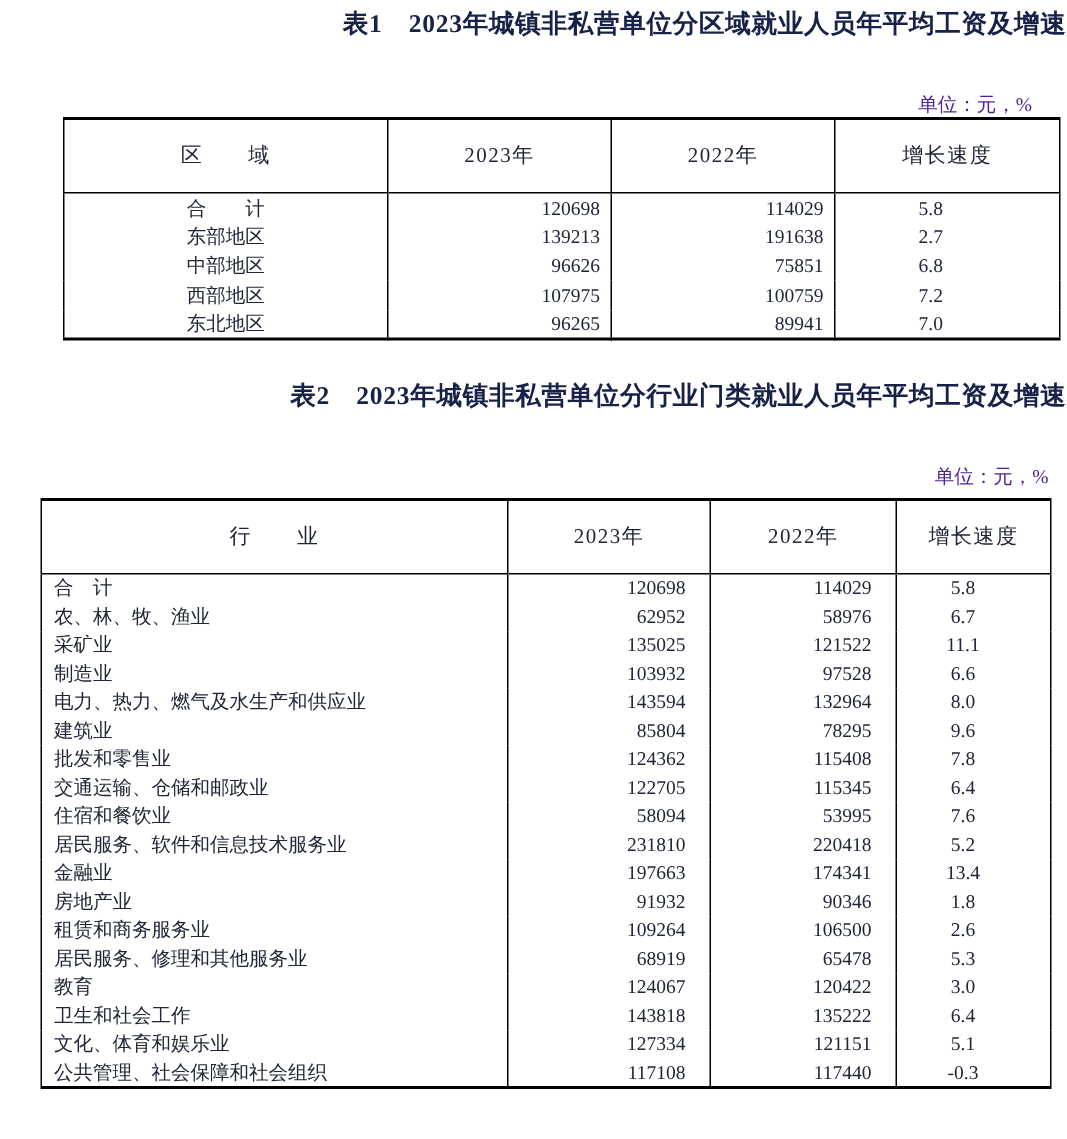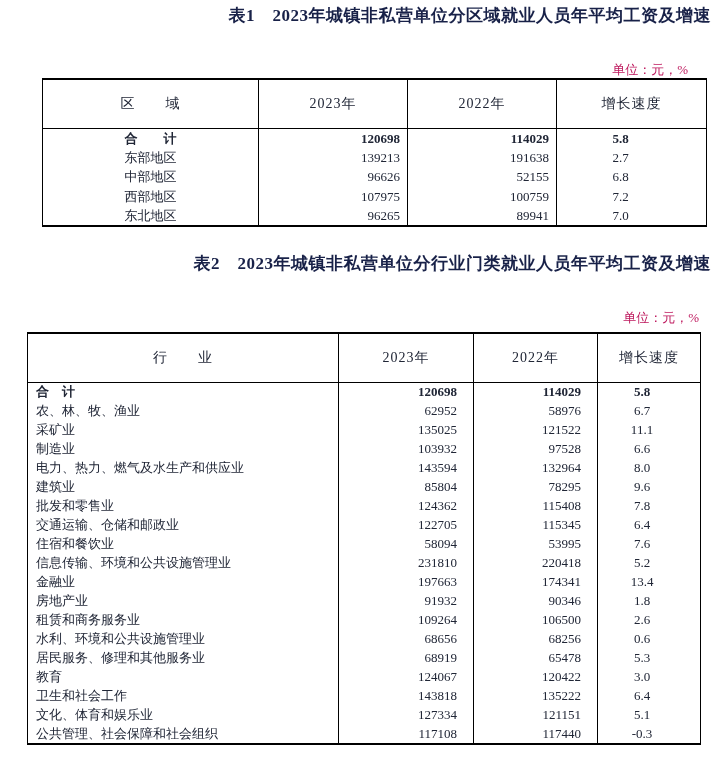--- a/index.html
+++ b/index.html
@@ -12,21 +12,21 @@
 
   .title{
     position:absolute;left:0;width:711px;box-sizing:border-box;
     text-align:right;font-weight:bold;font-size:17px;color:#182148;
     letter-spacing:0.5px;white-space:nowrap;
   }
   .t1{top:4px;}
   .t2{top:252px;padding-left:14px;}
 
   .unit{
-    position:absolute;font-size:13px;color:#be185d;white-space:nowrap;
+    position:absolute;font-size:13px;color:#4c1d95;white-space:nowrap;
   }
   .u1{top:61px;right:23px;}
   .u2{top:309px;right:12px;}
 
   table.stat-table{
     position:absolute;border-collapse:collapse;table-layout:fixed;
     border-top:2.5px solid #000;border-bottom:2.5px solid #000;
     border-left:1px solid #000;border-right:1px solid #000;
     background:#ffffff;
   }
@@ -54,21 +54,21 @@
   .tbl2 .c-label{text-align:left;padding-left:8px;}
 
   .c-num{text-align:right;}
   .tbl1 .c-num{padding-right:7px;}
   .tbl2 .c-num{padding-right:16px;}
 
   .c-growth{text-align:center;}
   .tbl1 .c-growth{padding-right:22px;}
   .tbl2 .c-growth{padding-right:14px;}
 
-  tr.row-total td{font-weight:bold;margin-left:44px;}
+  tr.row-total td{font-weight:normal;margin-left:44px;}
 </style>
 </head>
 <body>
 
 <div class="page">
 
   <div class="title t1">表1　2023年城镇非私营单位分区域就业人员年平均工资及增速</div>
   <div class="unit u1">单位：元，%</div>
 
   <table class="stat-table tbl1">
@@ -95,21 +95,21 @@
         </tr>
         <tr>
           <td class="c-label">东部地区</td>
           <td class="c-num">139213</td>
           <td class="c-num">191638</td>
           <td class="c-growth">2.7</td>
         </tr>
         <tr>
           <td class="c-label">中部地区</td>
           <td class="c-num">96626</td>
-          <td class="c-num">52155</td>
+          <td class="c-num">75851</td>
           <td class="c-growth">6.8</td>
         </tr>
         <tr>
           <td class="c-label">西部地区</td>
           <td class="c-num">107975</td>
           <td class="c-num">100759</td>
           <td class="c-growth">7.2</td>
         </tr>
         <tr>
           <td class="c-label">东北地区</td>
@@ -187,21 +187,21 @@
           <td class="c-num">115345</td>
           <td class="c-growth">6.4</td>
         </tr>
         <tr>
           <td class="c-label">住宿和餐饮业</td>
           <td class="c-num">58094</td>
           <td class="c-num">53995</td>
           <td class="c-growth">7.6</td>
         </tr>
         <tr>
-          <td class="c-label">信息传输、环境和公共设施管理业</td>
+          <td class="c-label">居民服务、软件和信息技术服务业</td>
           <td class="c-num">231810</td>
           <td class="c-num">220418</td>
           <td class="c-growth">5.2</td>
         </tr>
         <tr>
           <td class="c-label">金融业</td>
           <td class="c-num">197663</td>
           <td class="c-num">174341</td>
           <td class="c-growth">13.4</td>
         </tr>
@@ -211,26 +211,20 @@
           <td class="c-num">90346</td>
           <td class="c-growth">1.8</td>
         </tr>
         <tr>
           <td class="c-label">租赁和商务服务业</td>
           <td class="c-num">109264</td>
           <td class="c-num">106500</td>
           <td class="c-growth">2.6</td>
         </tr>
         <tr>
-          <td class="c-label">水利、环境和公共设施管理业</td>
-          <td class="c-num">68656</td>
-          <td class="c-num">68256</td>
-          <td class="c-growth">0.6</td>
-        </tr>
-        <tr>
           <td class="c-label">居民服务、修理和其他服务业</td>
           <td class="c-num">68919</td>
           <td class="c-num">65478</td>
           <td class="c-growth">5.3</td>
         </tr>
         <tr>
           <td class="c-label">教育</td>
           <td class="c-num">124067</td>
           <td class="c-num">120422</td>
           <td class="c-growth">3.0</td>

